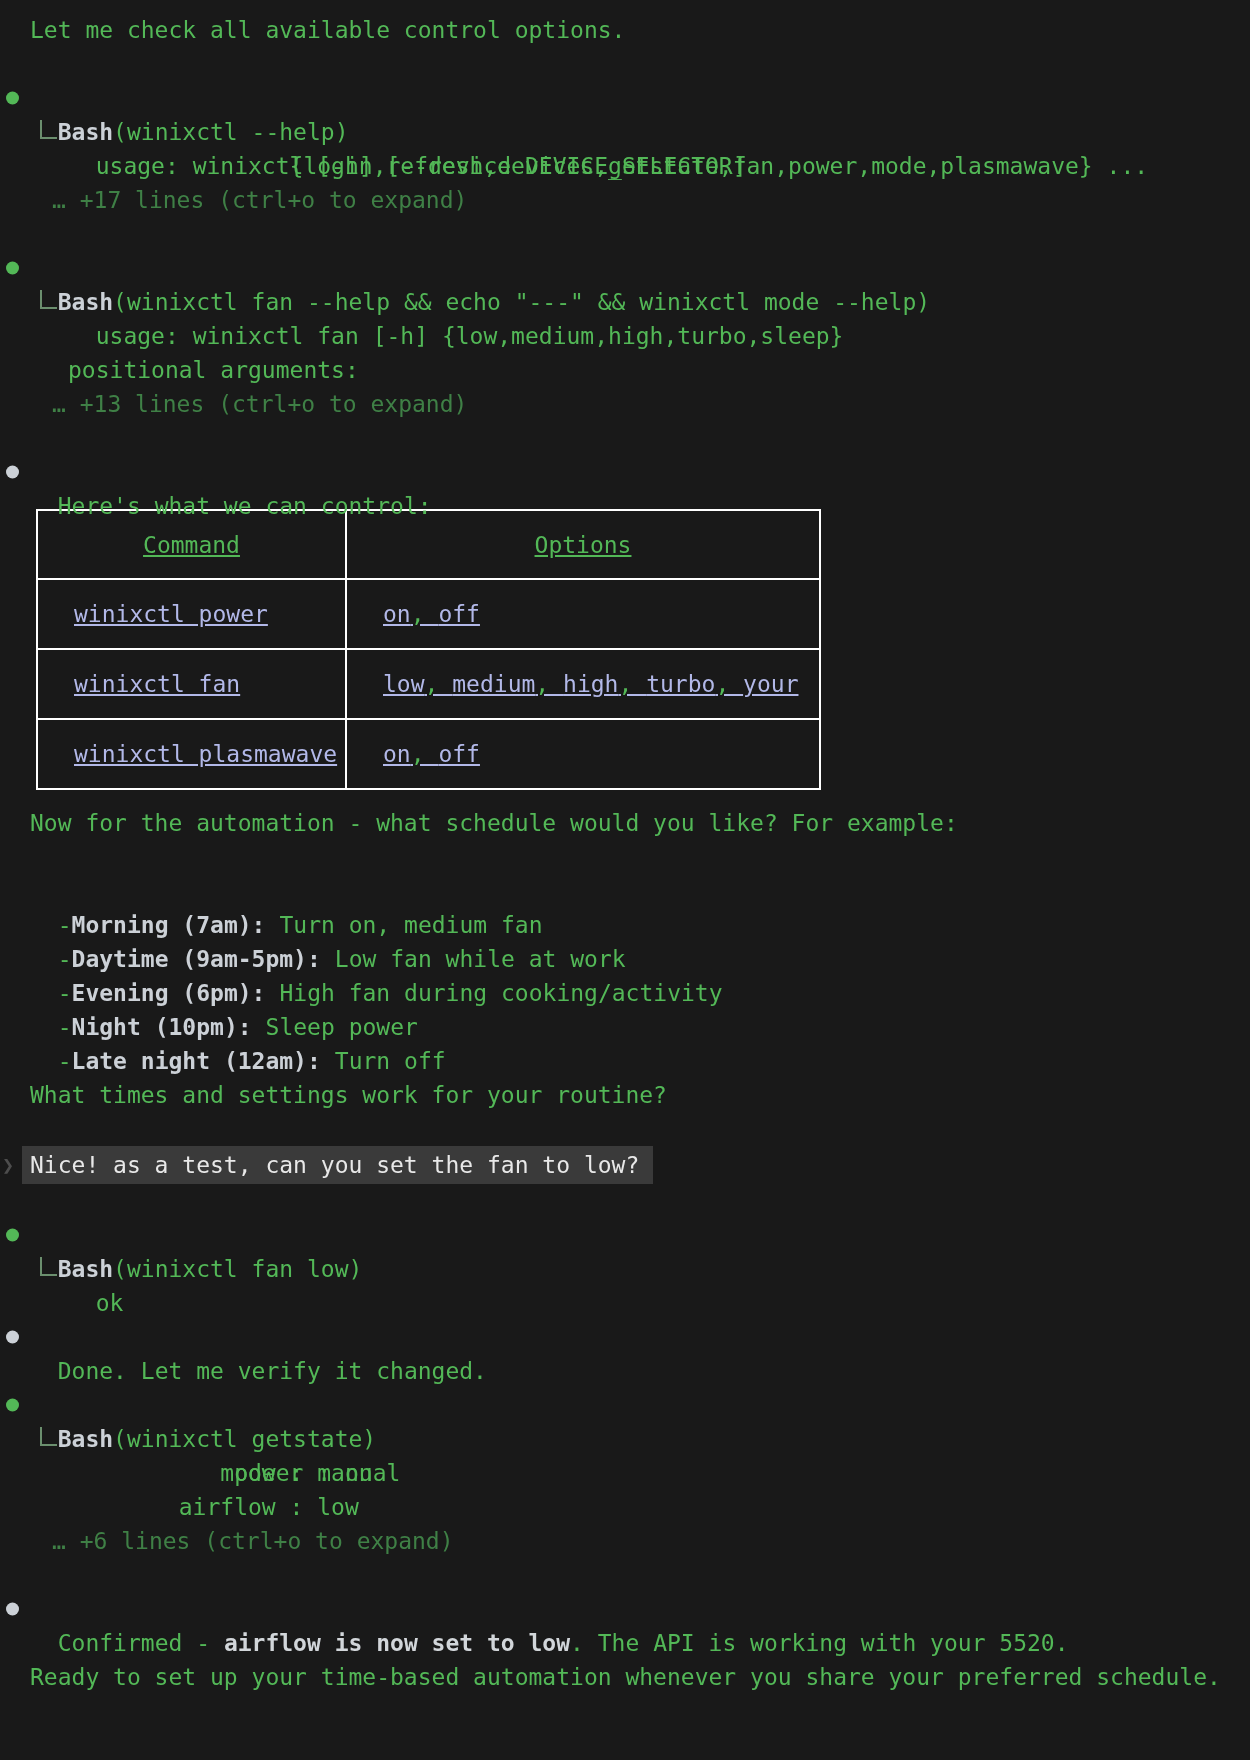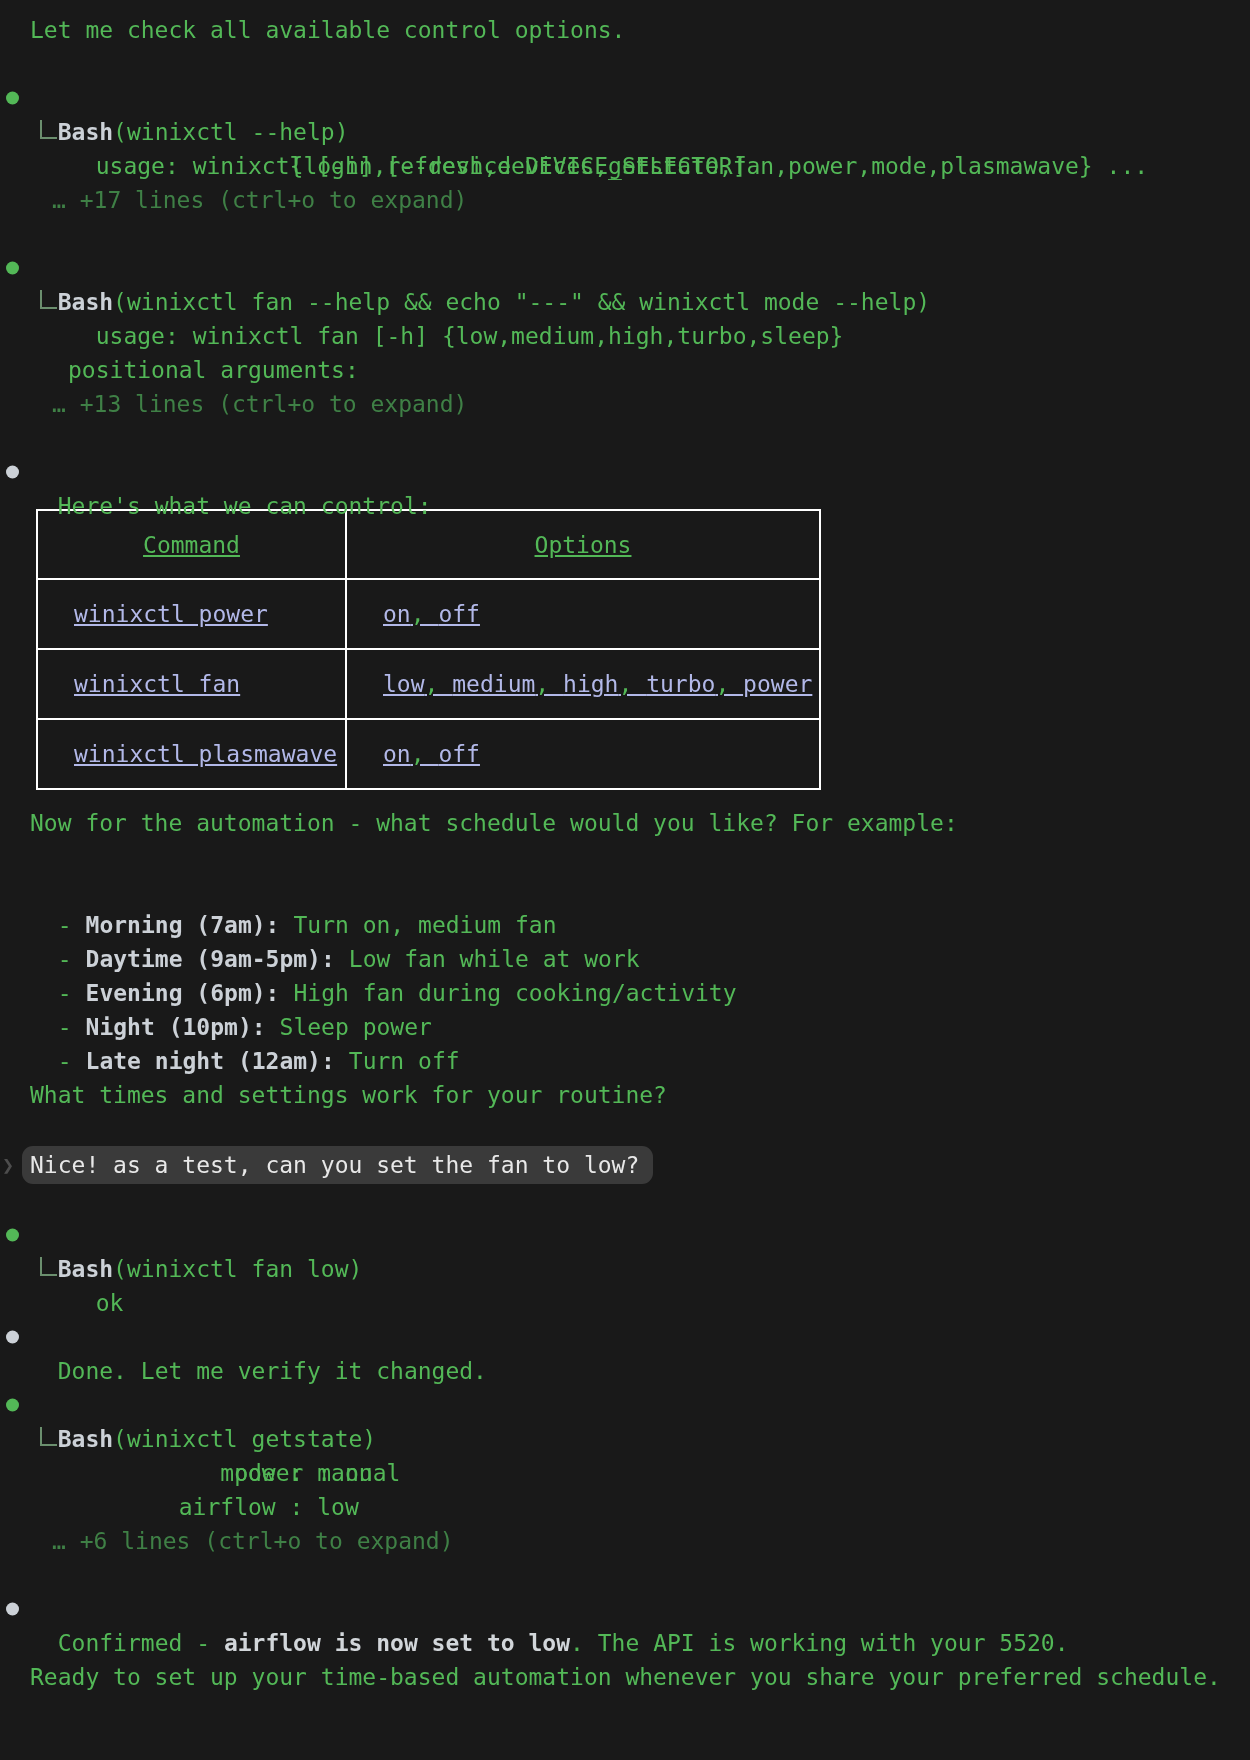--- a/index.html
+++ b/index.html
@@ -29,26 +29,26 @@
   .more{padding-left:52px;height:34px;white-space:pre;color:#3f8046;}
   table.ctl{border-collapse:collapse;margin:20px 0 0 36px;table-layout:fixed;width:785px;}
   table.ctl th,table.ctl td{border:2px solid #ffffff;vertical-align:middle;text-decoration:underline;}
   table.ctl th{height:65px;color:#53b857;font-weight:normal;text-align:center;font-size:23px;}
   table.ctl td{height:66px;color:#b2b8e8;padding-left:36px;white-space:pre;}
   table.ctl .c1{width:305px;}
   .sep{color:#53b857;}
   .now-for{margin-top:16px;}
   .li{padding-left:30px;height:34px;white-space:pre;}
   .dash{color:#53b857;}
-  .li-label{color:#ccd1d7;font-weight:bold;margin-left:14px;}
+  .li-label{color:#ccd1d7;font-weight:bold;}
   .li-action{color:#53b857;margin-left:14px;}
   .user-row{position:relative;height:38px;display:flex;align-items:center;}
   .chevron{position:absolute;left:2px;color:#4d4d4d;font-size:20px;}
   .user-band{display:inline-flex;align-items:center;height:38px;
-             background:#3a3a3a;margin-left:22px;padding:0 14px 0 8px;border-radius:11px;}
+             background:#3a3a3a;margin-left:22px;padding:0 14px 0 8px;}
   .user-text{color:#e8e8e8;white-space:pre;}
   .emph{color:#d2d6da;font-weight:bold;}
 </style>
 </head>
 <body>
 
 <div class="line plain">Let me check all available control options.</div>
 <div class="blank"></div>
 
 <div class="msg">
@@ -83,21 +83,21 @@
       <th>Options</th>
     </tr>
   </thead>
   <tbody>
     <tr>
       <td class="c1">winixctl power</td>
       <td><span>on</span><span class="sep">, </span><span>off</span></td>
     </tr>
     <tr>
       <td class="c1">winixctl fan</td>
-      <td><span>low</span><span class="sep">, </span><span>medium</span><span class="sep">, </span><span>high</span><span class="sep">, </span><span>turbo</span><span class="sep">, </span><span>power</span></td>
+      <td><span>low</span><span class="sep">, </span><span>medium</span><span class="sep">, </span><span>high</span><span class="sep">, </span><span>turbo</span><span class="sep">, </span><span>your</span></td>
     </tr>
     <tr>
       <td class="c1">winixctl plasmawave</td>
       <td><span>on</span><span class="sep">, </span><span>off</span></td>
     </tr>
   </tbody>
 </table>
 
 <div class="line plain now-for">Now for the automation - what schedule would you like? For example:</div>
 <div class="blank"></div>

